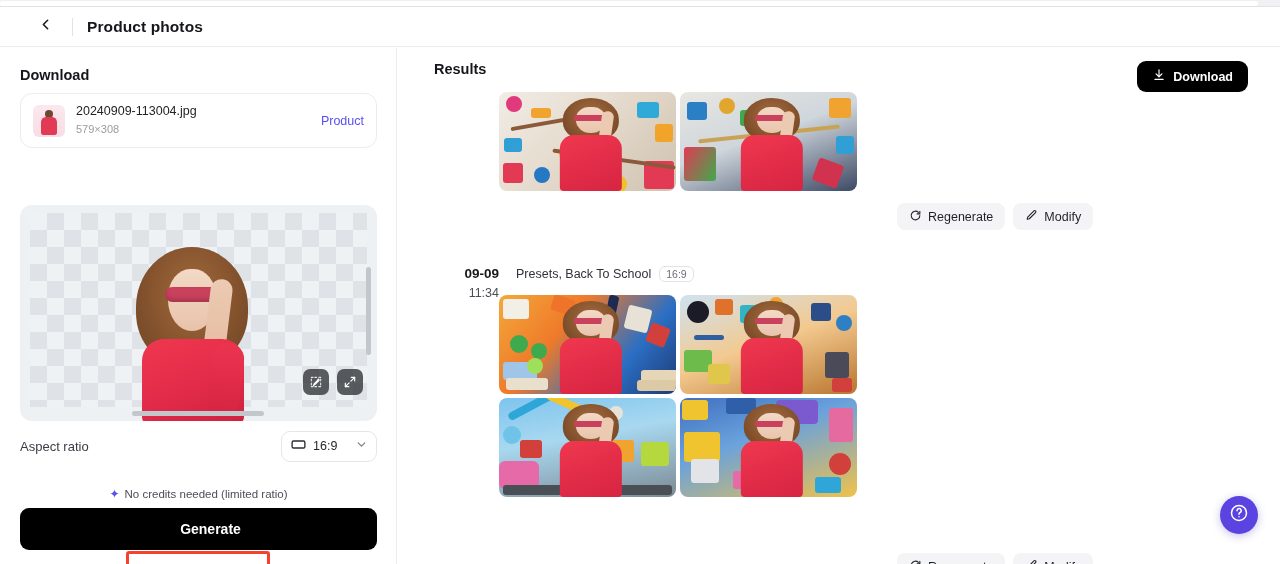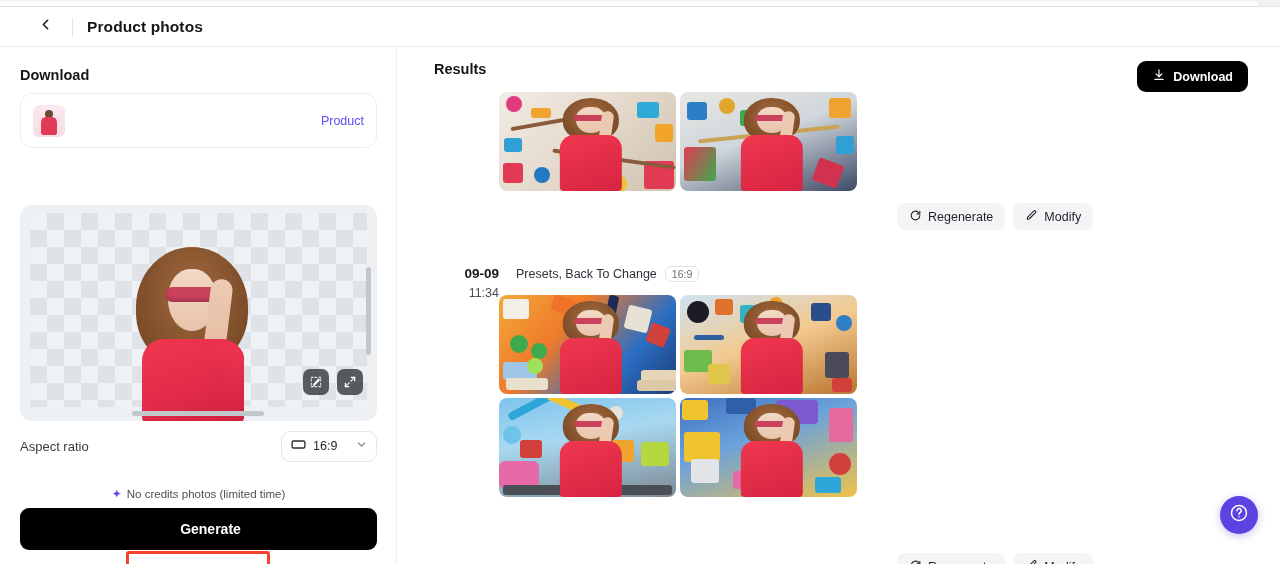--- a/index.html
+++ b/index.html
@@ -315,20 +315,24 @@
     <div class="page-title">Product photos</div>
 
   </div>
 
   <div class="left-panel">
 
     <div class="section-title product-head">Download</div>
 
     <div class="product-card">
       <div class="thumb"></div>
+      <div class="prod-meta">
+        <div class="prod-name">20240909-113004.jpg</div>
+        <div class="prod-dims">579×308</div>
+      </div>
       <div class="change-link">Product</div>
     </div>
 
     <div class="preview">
       <div class="checker"></div>
       <div class="model">
         <div class="hair"></div>
         <div class="face"></div>
         <div class="glasses"></div>
         <div class="arm"></div>
@@ -375,21 +379,21 @@
     <div class="section-title background-head">Background</div>
     <div class="bg-pills">
       <div class="bg-pill active"></div>
       <div class="bg-pill w2"></div>
       <div class="bg-pill w3"></div>
     </div>
 
     <div class="footer">
       <div class="credits-note">
         <span class="spark">✦</span>
-        <span>No credits photos (limited time)</span>
+        <span>No credits needed (limited ratio)</span>
       </div>
       <button class="generate-btn">Generate</button>
     </div>
     <div class="highlight-box"></div>
   </div>
 
   <div class="results">
     <div class="results-title">Results</div>
     <button class="download-btn">
       <span>
@@ -466,21 +470,21 @@
           </span>
           <span>Modify</span>
         </button>
       </div>
     </div>
 
     <div class="group" style="top:214px;height:300px;">
       <div class="group-date" style="top:4px;">09-09</div>
       <div class="group-time" style="top:4px;">11:34</div>
       <div class="group-meta" style="top:4px;">
-        <span class="group-preset">Presets, Back To Change</span>
+        <span class="group-preset">Presets, Back To School</span>
         <span class="ratio-chip">16:9</span>
       </div>
 
       <div class="grid" style="top:33px;">
         <div class="card" style="background:linear-gradient(130deg,#f3a93a 0%,#ef7a2a 35%,#2b6fc4 70%,#1e3a74 100%);">
           <div class="confetti">
             <i style="left:2%;top:4%;width:26px;height:20px;background:#f2efe6;"></i>
             <i style="left:30%;top:2%;width:22px;height:16px;background:#f0732a;transform:rotate(18deg);"></i>
             <i style="left:44%;top:6%;width:14px;height:14px;background:#f06a2a;border-radius:50%;"></i>
             <i style="left:60%;top:0%;width:10px;height:44px;background:#1d2a52;transform:rotate(12deg);"></i>

